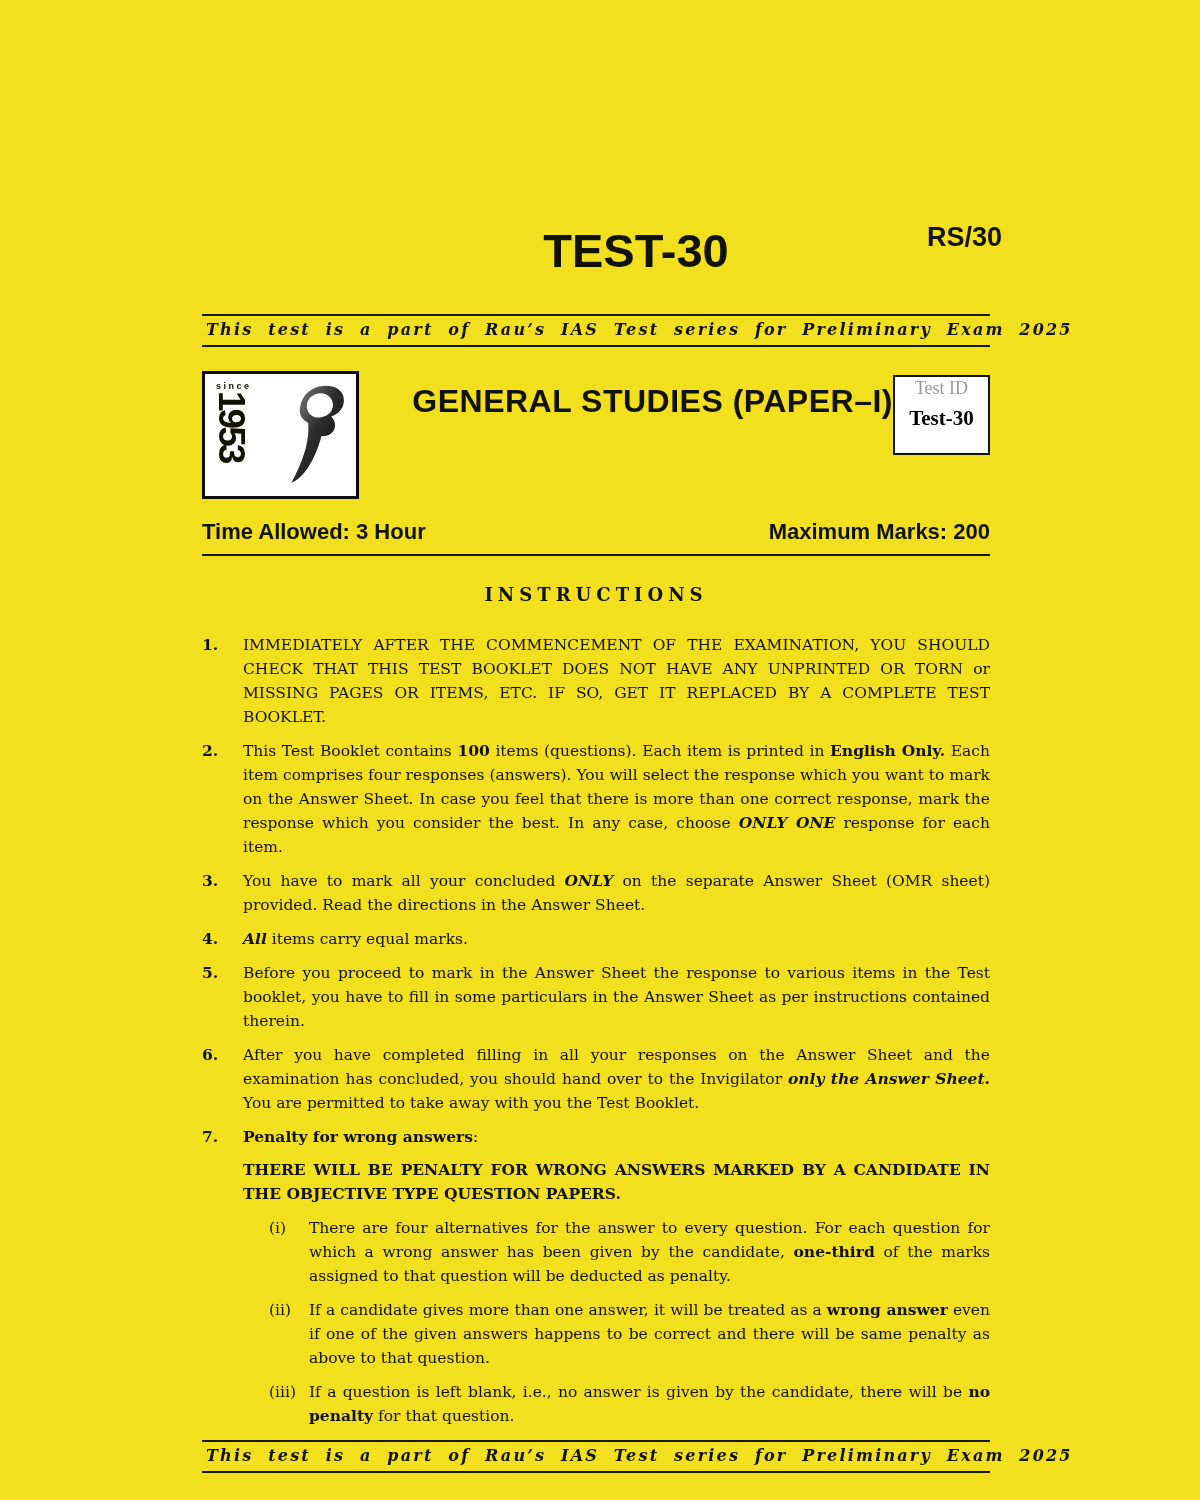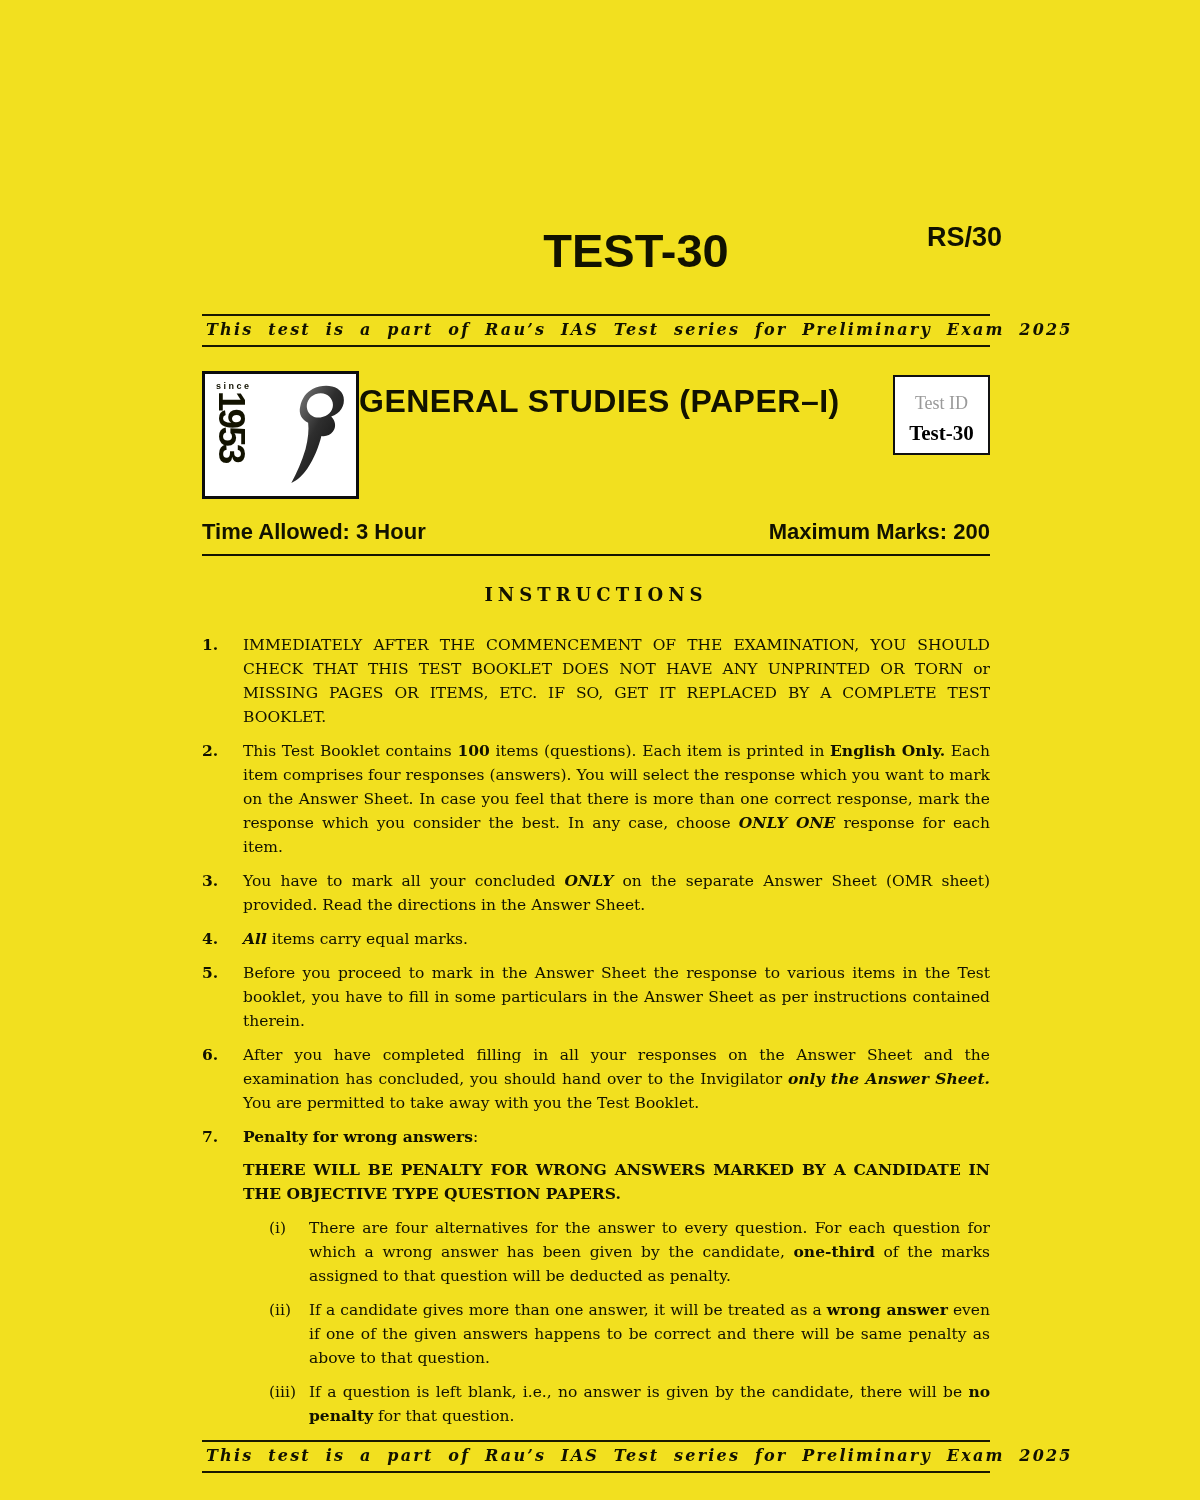--- a/index.html
+++ b/index.html
@@ -68,37 +68,37 @@
   }
   .logo-year {
     position:absolute; left:6px; top:17px;
     writing-mode:vertical-rl;
     font-family:"Liberation Sans", sans-serif;
     font-weight:bold; font-size:37px; letter-spacing:-3px;
     line-height:40px;
   }
   .logo-glyph { position:absolute; right:8px; top:6px; }
 
-  .header-titles { flex:1; text-align:left; padding-top:12px; padding-right:34px; }
+  .header-titles { flex:1; text-align:right; padding-top:12px; }
   .paper-title {
     font-family:"Liberation Sans", sans-serif;
     font-weight:bold; font-size:32px; letter-spacing:0.5px;
   }
   .subject-title {
     font-family:"Liberation Sans", sans-serif;
     font-weight:bold; font-size:26px; margin-top:24px;
   }
 
   .testid-box {
     width:97px; height:80px; flex-shrink:0;
     background:#ffffff; border:2px solid #111;
     text-align:center; margin-top:4px;
     font-family:"Liberation Serif", serif;
   }
-  .testid-label { color:#9a9a9a; font-size:18px; margin-top:16px; }
+  .testid-label { color:#9a9a9a; font-size:18px; margin-top:1px; }
   .testid-value { color:#000; font-weight:bold; font-size:21px; margin-top:7px; }
 
   
   .time-row {
     display:flex; justify-content:space-between;
     margin-top:20px; padding-bottom:9px;
     border-bottom:2.5px solid #141400;
     font-family:"Liberation Sans", sans-serif;
     font-weight:bold; font-size:22px;
   }

